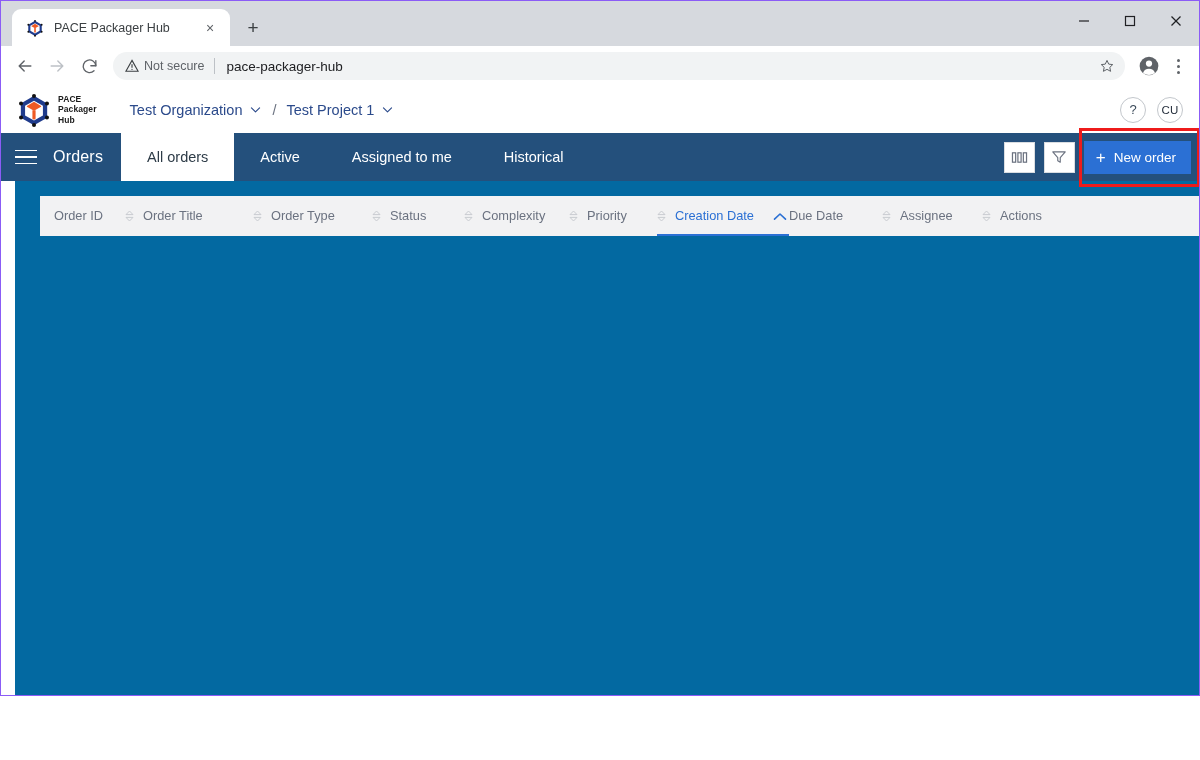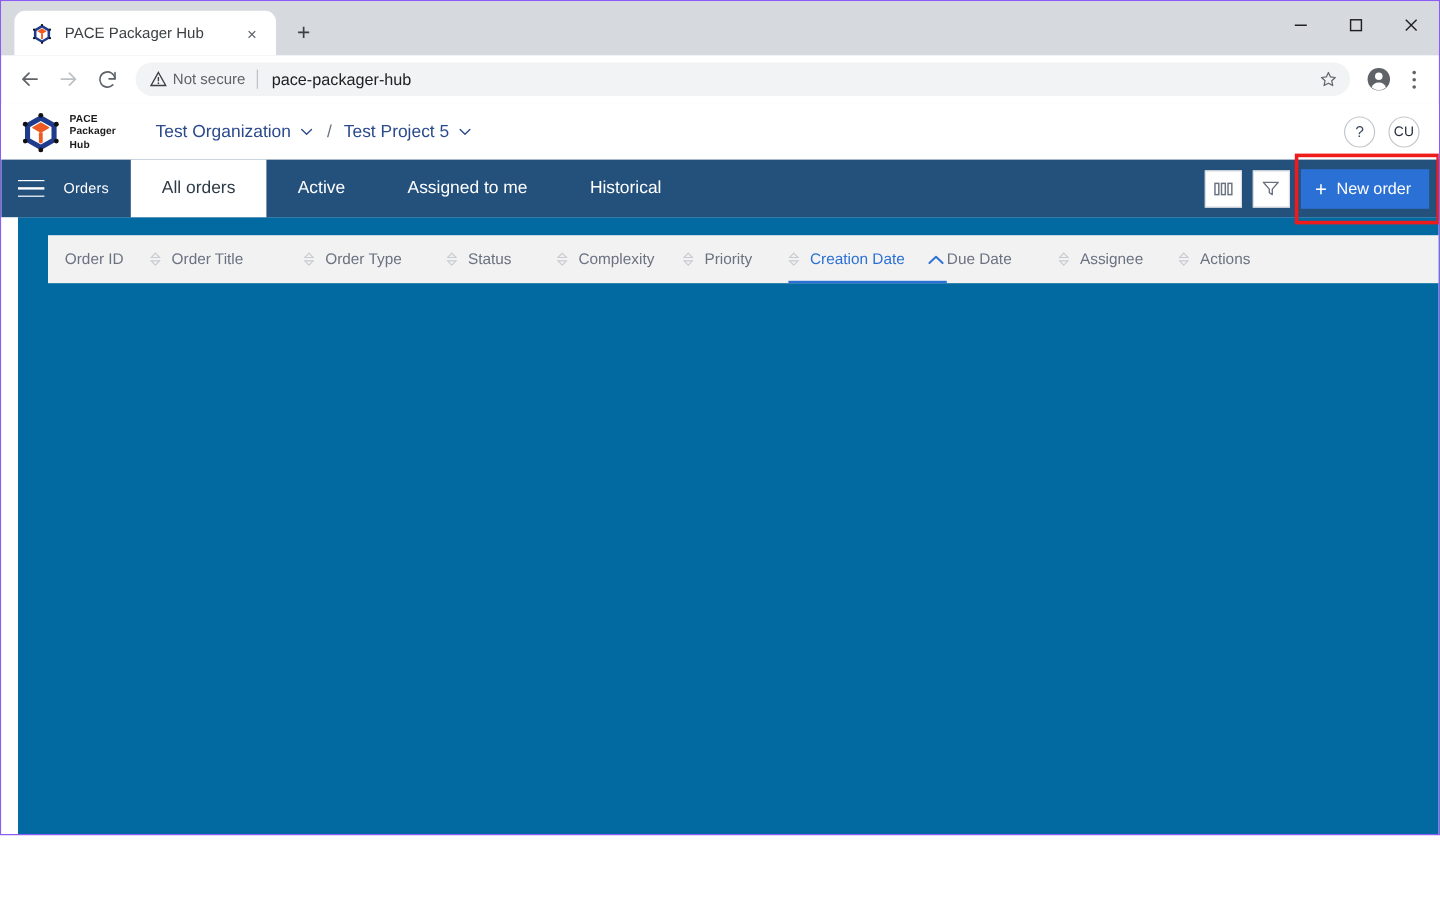--- a/index.html
+++ b/index.html
@@ -156,21 +156,21 @@
     display: flex; align-items: stretch;
     flex: none; position: relative;
   }
   .hamburger {
     width: 50px; display: flex; flex-direction: column;
     align-items: center; justify-content: center; gap: 5px;
   }
   .hamburger i { width: 22px; height: 1.6px; background: #fff; display: block; }
   .nav-title {
     display: flex; align-items: center;
-    color: #ffffff; font-size: 12px; font-weight: 400;
+    color: #ffffff; font-size: 16px; font-weight: 400;
     padding: 0 18px 0 2px; letter-spacing: .2px;
   }
   .navtabs { display: flex; align-items: stretch; }
   .navtab {
     display: flex; align-items: center; justify-content: center;
     padding: 0 26px; font-size: 14.5px; color: #ffffff;
     white-space: nowrap;
   }
   .navtab.active { background: #ffffff; color: #2d3b47; }
   .nav-right {
@@ -346,21 +346,21 @@
         <span class="crumb">
           <span>Test Organization</span>
           <span class="crumb-caret">
             <svg width="13" height="13" viewBox="0 0 16 16">
                 <path d="M3 6l5 5 5-5" fill="none" stroke="currentColor" stroke-width="1.4" stroke-linecap="round" stroke-linejoin="round"></path>
               </svg>
           </span>
         </span>
         <span class="crumb-slash">/</span>
         <span class="crumb">
-          <span>Test Project 5</span>
+          <span>Test Project 1</span>
           <span class="crumb-caret">
             <svg width="13" height="13" viewBox="0 0 16 16">
                 <path d="M3 6l5 5 5-5" fill="none" stroke="currentColor" stroke-width="1.4" stroke-linecap="round" stroke-linejoin="round"></path>
               </svg>
           </span>
         </span>
       </div>
 
       <div class="appbar-right">
         <div class="circ-btn">?</div>

